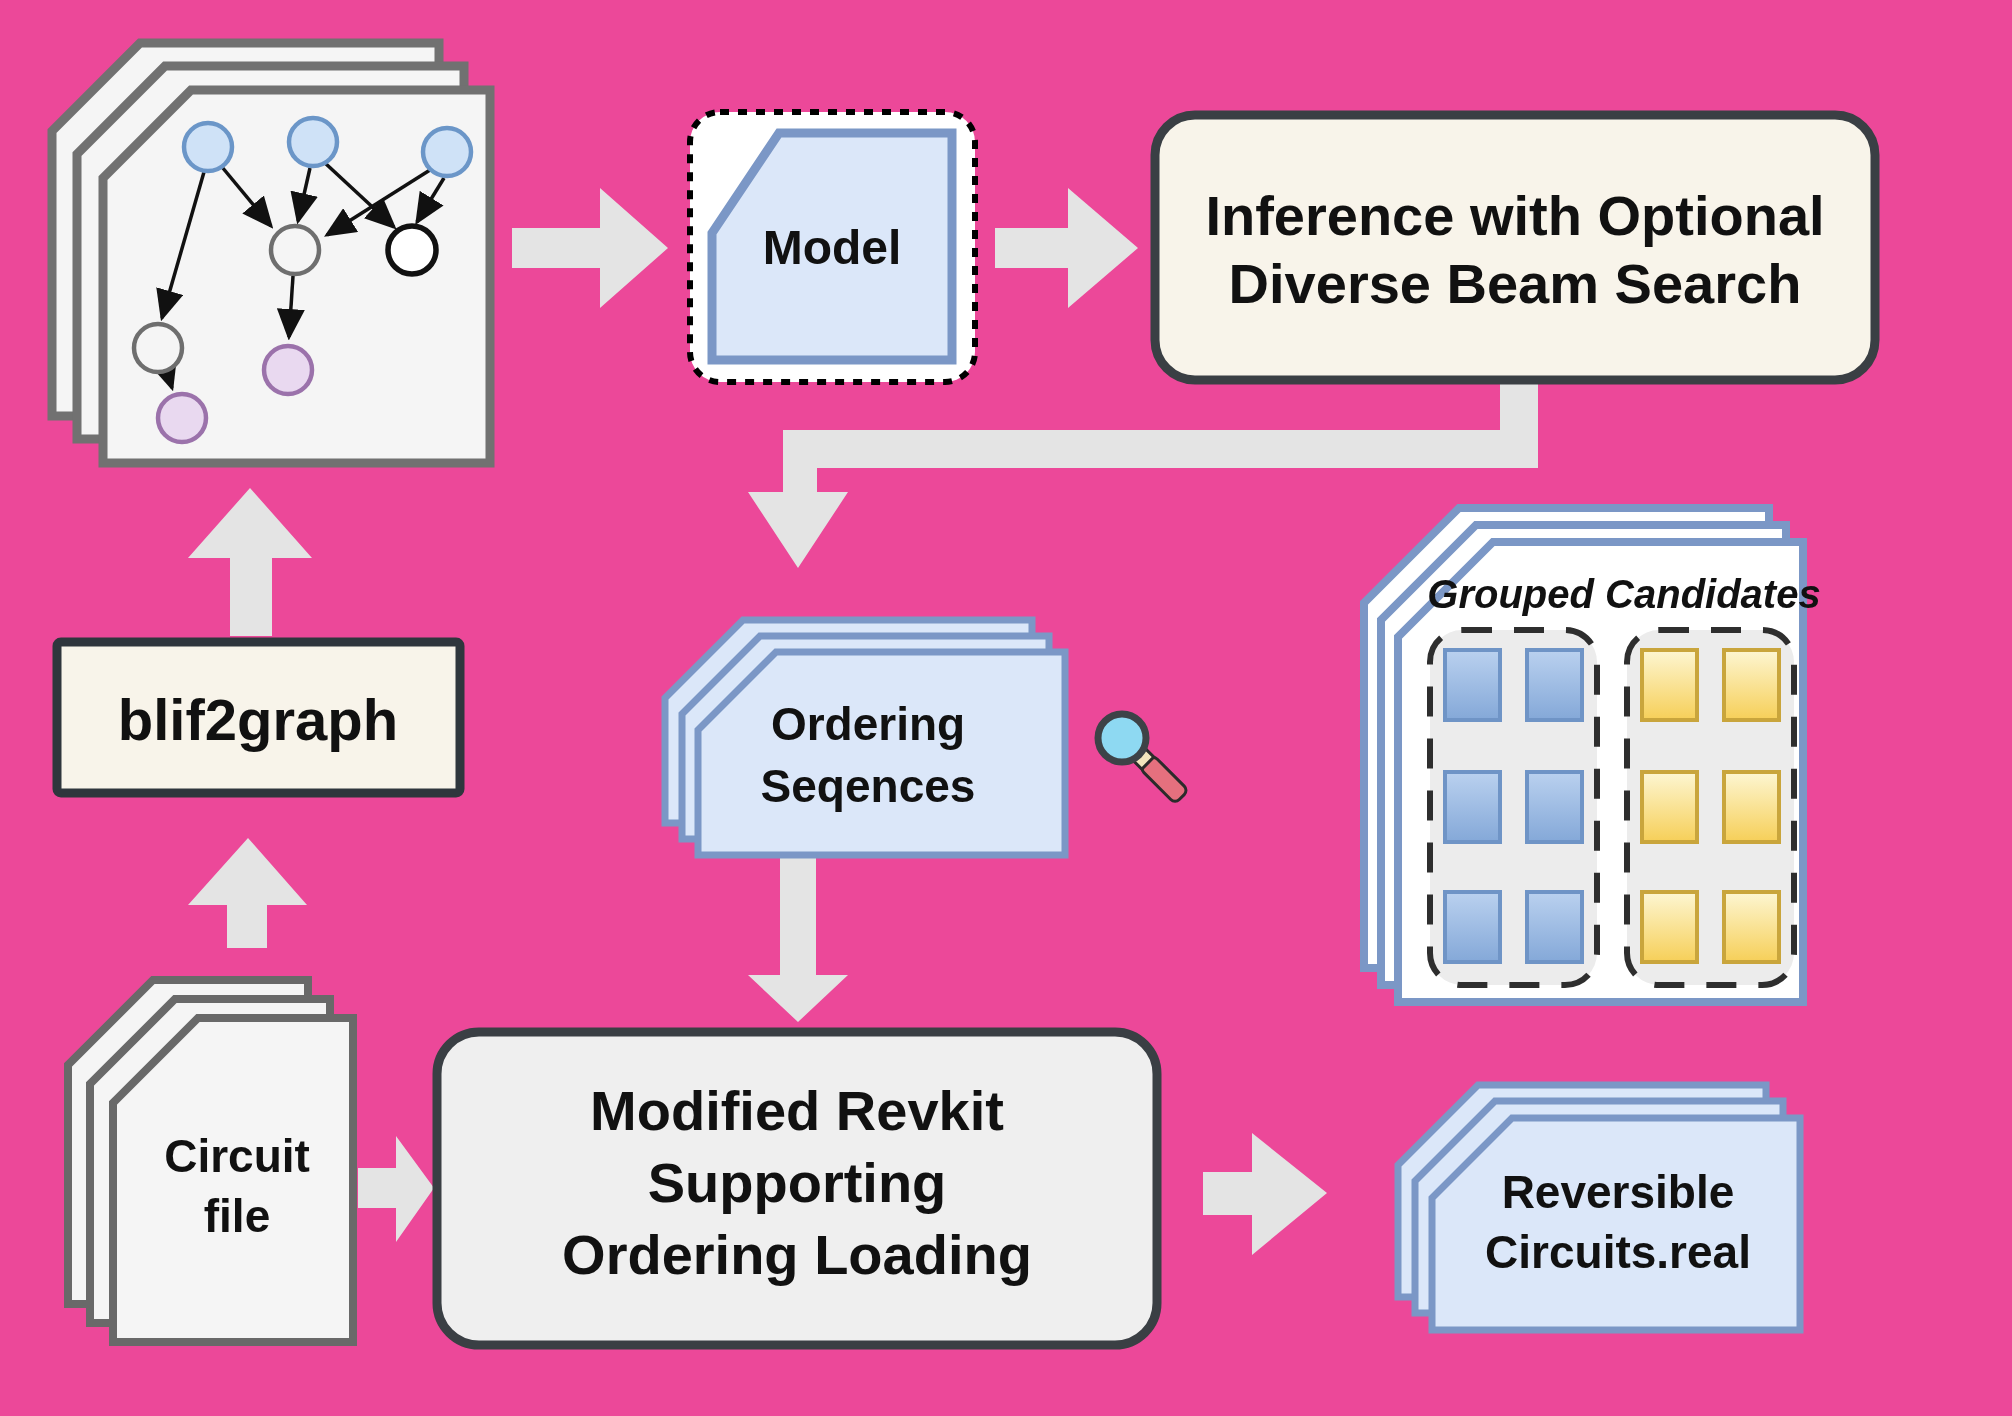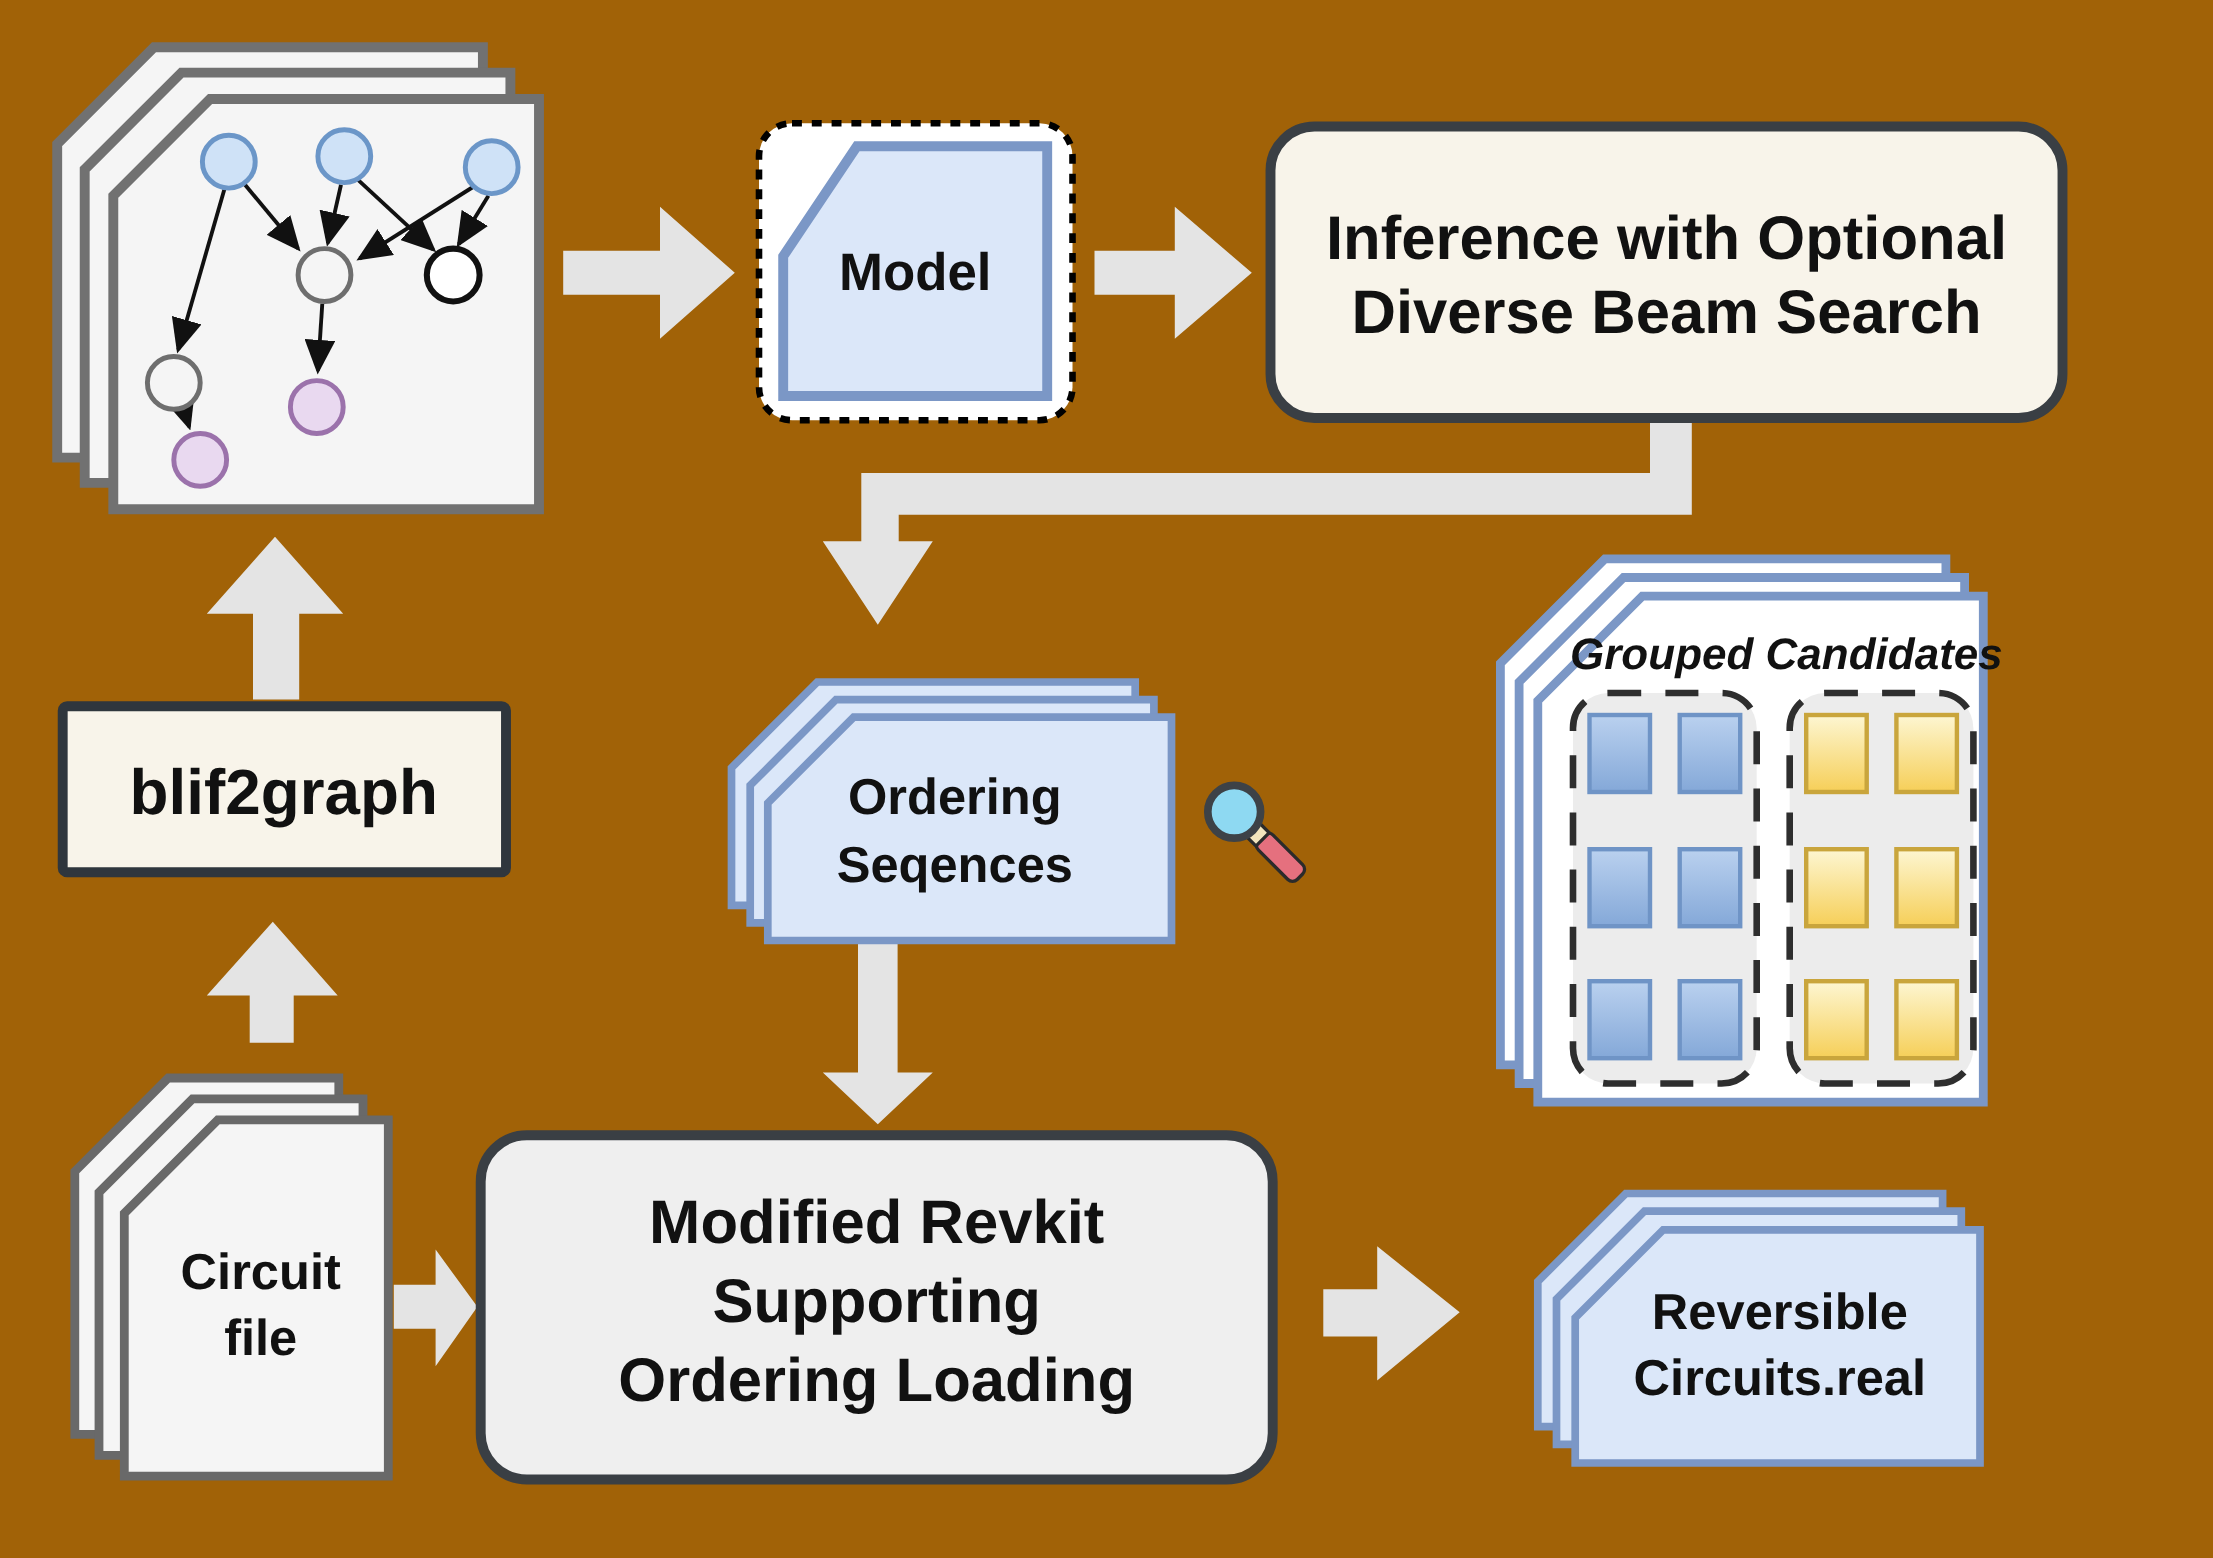--- a/index.html
+++ b/index.html
@@ -1,16 +1,16 @@
 <!DOCTYPE html>
 <html><head>
 <meta charset="utf-8">
 <style>
   html,body{margin:0;padding:0;background:#000;}
-  .stage{width:2012px;height:1416px;background:#a16207;position:relative;overflow:hidden;}
+  .stage{width:2012px;height:1416px;background:#ec4899;position:relative;overflow:hidden;}
   .lbl{font-family:"Liberation Sans","DejaVu Sans",sans-serif;font-weight:bold;fill:#111111;}
   .lbl-italic{font-style:italic;}
   text{user-select:none;}
 </style>
 </head>
 <body>
 
 <div class="stage">
 <svg width="2012" height="1416" viewBox="0 0 2012 1416">
   <defs>

